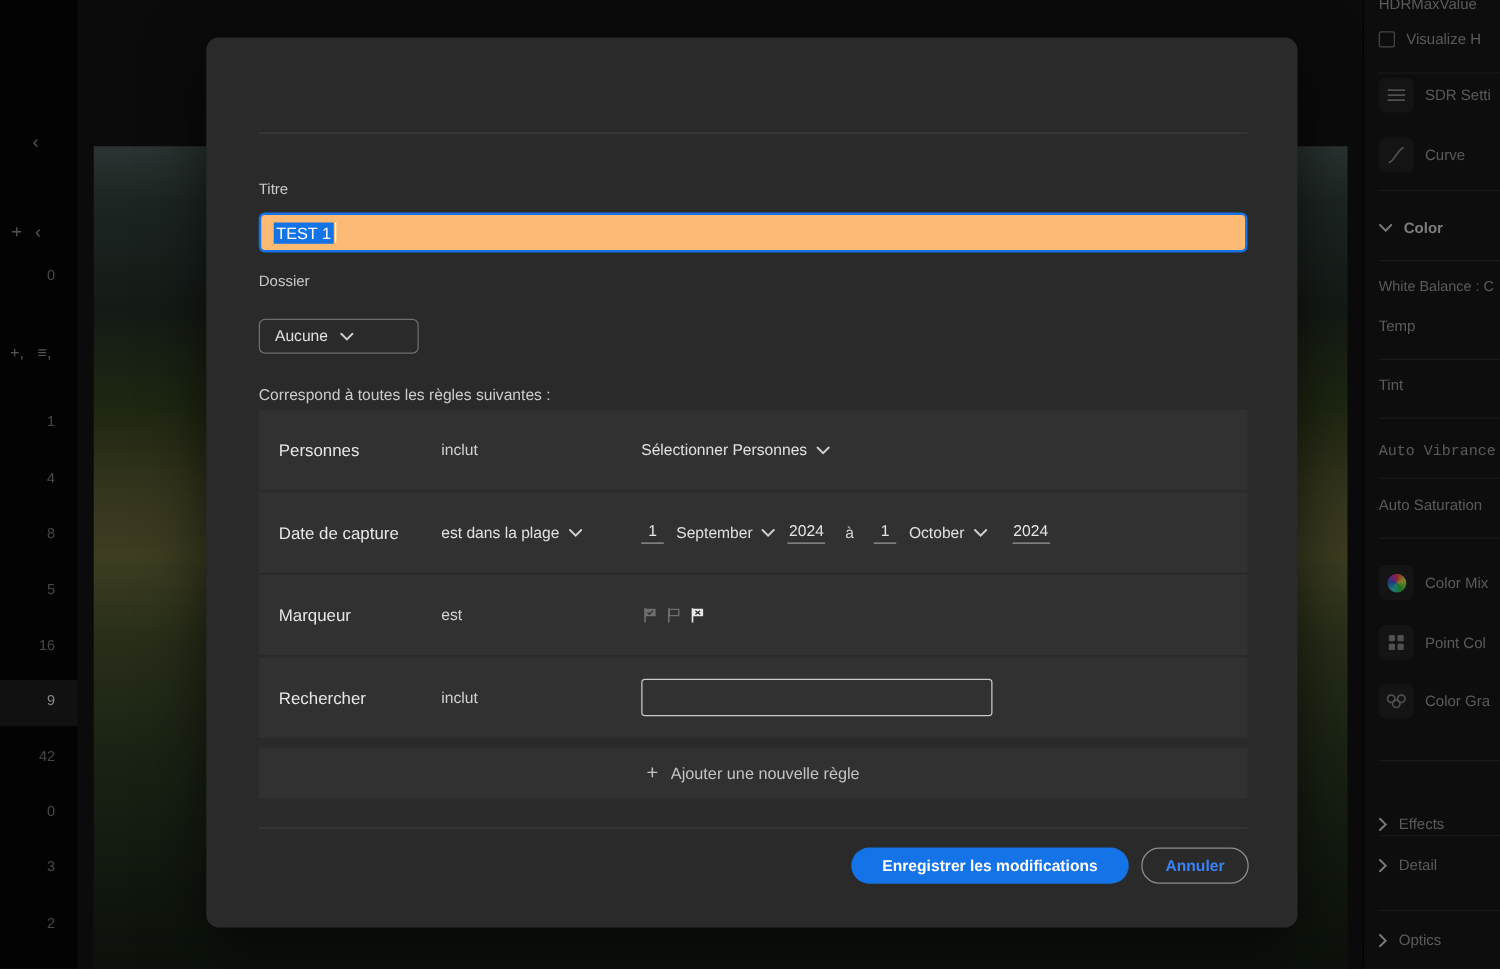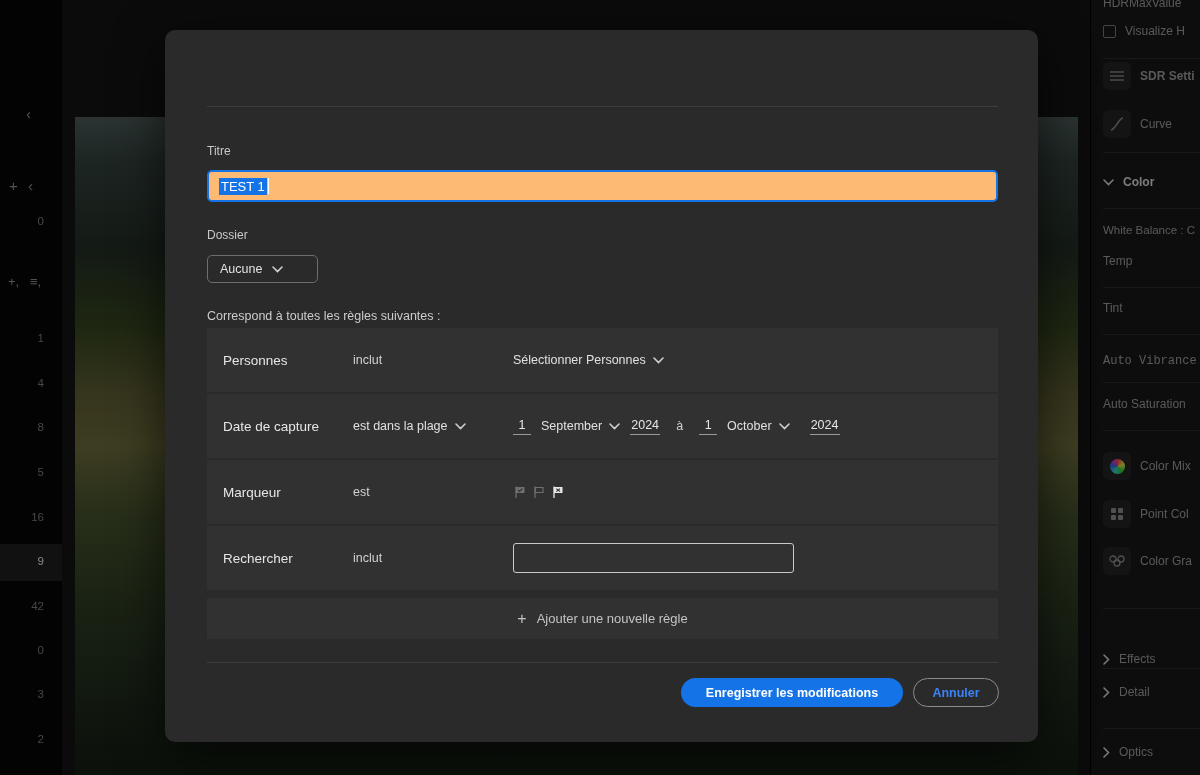--- a/index.html
+++ b/index.html
@@ -42,21 +42,21 @@
              color:#ededed; letter-spacing:.2px; }
   .m-divider { position:absolute; left:42px; width:791px; height:1px; background:#3d3d3d; }
   .m-label { position:absolute; left:42px; font-size:12px; color:#c9c9c9; }
 
   .title-input { position:absolute; left:42px; top:140px; width:791px; height:32px;
                  background:#fdba74; border:2px solid #1473e6; border-radius:5px;
                  display:flex; align-items:center; padding:0 10px; }
   .title-input .sel-text { background:#1473e6; color:#ffffff; font-size:13px; padding:1px 2px; }
   .caret { width:1px; height:16px; background:#ffffff; margin-left:1px; }
 
-  .folder-dd { position:absolute; left:42px; top:225px; width:111px; height:28px;
+  .folder-dd { position:absolute; left:42px; top:225px; width:128px; height:28px;
                border:1px solid #6e6e6e; border-radius:5px; display:flex; align-items:center;
                gap:10px; padding:0 12px; color:#e2e2e2; font-size:12.5px; cursor:default; }
 
   .rules-header { position:absolute; left:42px; top:279px; font-size:12.5px; color:#cccccc; }
 
   .rules-table { position:absolute; left:42px; top:298px; width:791px; }
   .rule-row { display:flex; align-items:center; background:#313131; height:64px; margin-bottom:2px; }
   .col-field { width:146px; padding-left:16px; color:#e6e6e6; font-size:13.5px; }
   .col-op { width:160px; color:#d2d2d2; font-size:12.5px; display:flex; align-items:center; gap:8px; }
   .col-val { flex:1; display:flex; align-items:center; color:#e0e0e0; font-size:12.5px; }
@@ -122,21 +122,21 @@
   <div class="right-panel">
     <div class="rp-row" style="top:-4px;">
       <span>HDRMaxValue</span>
     </div>
     <div class="rp-row" style="top:24px;">
       <span class="rp-check"></span>
       <span>Visualize H</span>
     </div>
     <div class="rp-line" style="top:58px;"></div>
 
-    <div class="rp-row" style="top:62px;font-weight:bold;">
+    <div class="rp-row" style="top:62px;">
       <span class="rp-iconbox">
         <svg width="14" height="12" viewBox="0 0 14 12">
             <g stroke="currentColor" stroke-width="1.4">
               <line x1="0" y1="2" x2="14" y2="2"></line>
               <line x1="0" y1="6" x2="14" y2="6"></line>
               <line x1="0" y1="10" x2="14" y2="10"></line>
             </g>
           </svg>
       </span>
       <span>SDR Setti</span>
@@ -239,21 +239,21 @@
 
   <div class="modal">
     <div class="m-divider" style="top:76px;"></div>
 
     <div class="m-label" style="top:114px;">Titre</div>
     <div class="title-input">
       <span class="sel-text">TEST 1</span>
       <span class="caret"></span>
     </div>
 
-    <div class="m-label" style="top:198px;">Dossier</div>
+    <div class="m-label" style="top:188px;">Dossier</div>
     <div class="folder-dd">
       <span>Aucune</span>
       <svg class="chev" width="11" height="7" viewBox="0 0 11 7">
           <path d="M1 1 L5.5 5.5 L10 1" fill="none" stroke="currentColor" stroke-width="1.6" stroke-linecap="round"></path>
         </svg>
     </div>
 
     <div class="rules-header">Correspond à toutes les règles suivantes :</div>
 
     <div class="rules-table">

